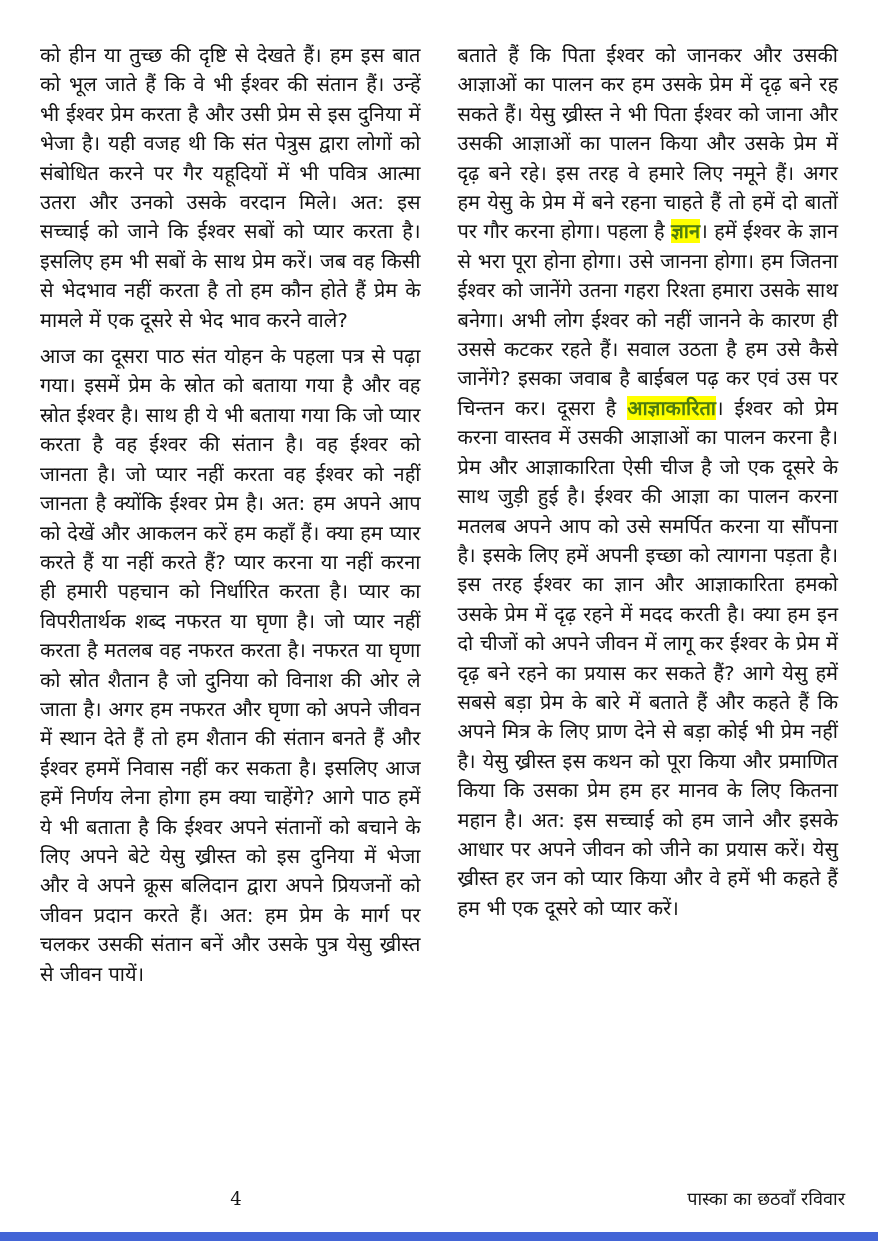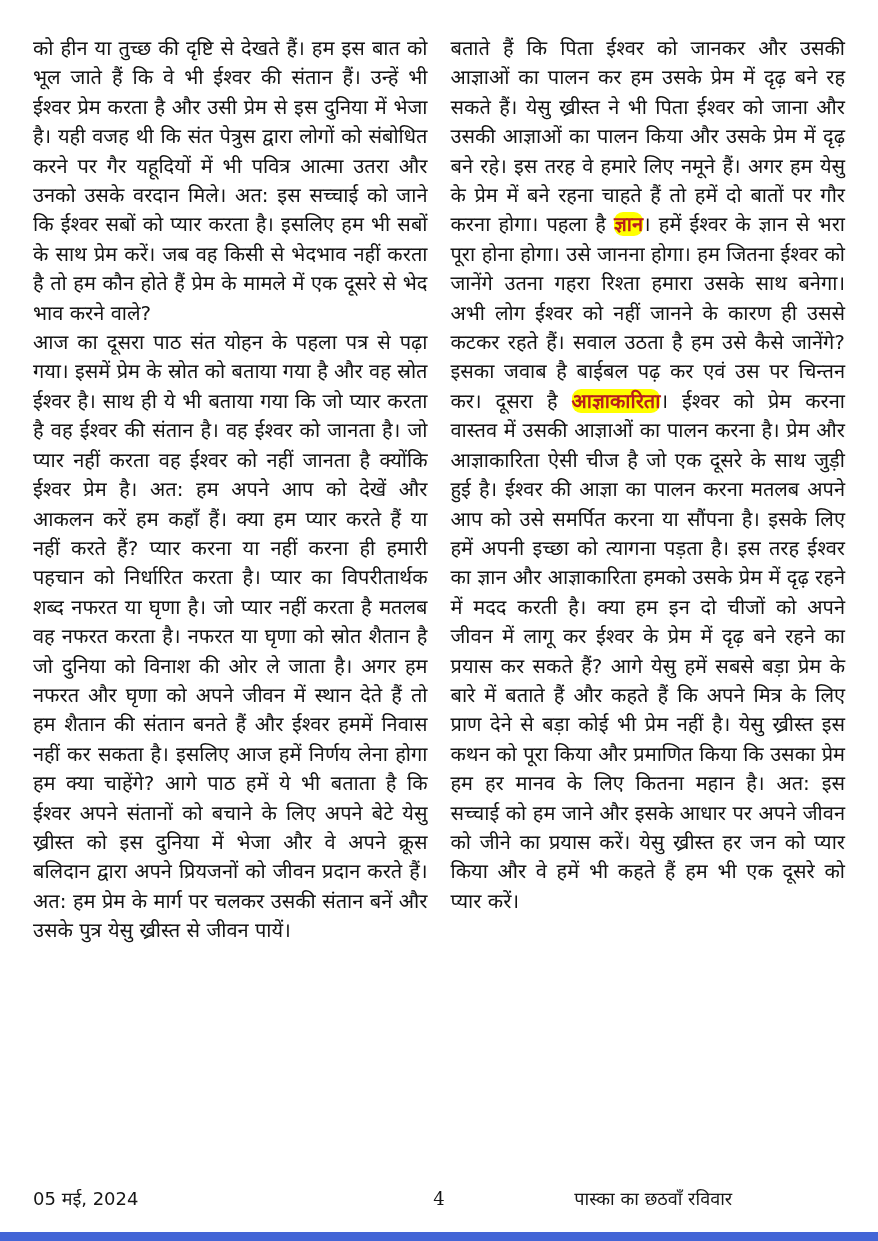--- a/index.html
+++ b/index.html
@@ -18,40 +18,39 @@
     gap: 23px;
     padding: 34px 33px 0 33px;
   }
   .column {
     width: 397px;
     font-size: 20px;
     line-height: 29.4px;
     text-align: justify;
     text-justify: inter-word;
   }
-  .column p { margin: 0; }
+  .column p { margin: 7px; }
   .hl {
     background: #ffff00;
     font-weight: bold;
-    color: #b91c1c;
-    border-radius: 9px;
+    color: #4d7c0f;
   }
   .footer {
     position: absolute;
     left: 33px;
     right: 33px;
     top: 1186px;
     display: flex;
     align-items: baseline;
     font-size: 18px;
     color: #161616;
   }
   .footer .f-left  { flex: 1; text-align: left; }
   .footer .f-mid   { flex: 1; text-align: center; font-family: "DejaVu Serif", serif; }
-  .footer .f-right { flex: 1; }
+  .footer .f-right { flex: 1; text-align: right; }
   .bottom-bar {
     position: absolute;
     left: 0;
     right: 0;
     bottom: 0;
     height: 9px;
     background: #4365d6;
   }
 </style>
 </head>
@@ -66,20 +65,19 @@
       <p>आज का दूसरा पाठ संत योहन के पहला पत्र से पढ़ा गया। इसमें प्रेम के स्रोत को बताया गया है और वह स्रोत ईश्वर है। साथ ही ये भी बताया गया कि जो प्यार करता है वह ईश्वर की संतान है। वह ईश्वर को जानता है। जो प्यार नहीं करता वह ईश्वर को नहीं जानता है क्योंकि ईश्वर प्रेम है। अत: हम अपने आप को देखें और आकलन करें हम कहाँ हैं। क्या हम प्यार करते हैं या नहीं करते हैं? प्यार करना या नहीं करना ही हमारी पहचान को निर्धारित करता है। प्यार का विपरीतार्थक शब्द नफरत या घृणा है। जो प्यार नहीं करता है मतलब वह नफरत करता है। नफरत या घृणा को स्रोत शैतान है जो दुनिया को विनाश की ओर ले जाता है। अगर हम नफरत और घृणा को अपने जीवन में स्थान देते हैं तो हम शैतान की संतान बनते हैं और ईश्वर हममें निवास नहीं कर सकता है। इसलिए आज हमें निर्णय लेना होगा हम क्या चाहेंगे? आगे पाठ हमें ये भी बताता है कि ईश्वर अपने संतानों को बचाने के लिए अपने बेटे येसु ख्रीस्त को इस दुनिया में भेजा और वे अपने क्रूस बलिदान द्वारा अपने प्रियजनों को जीवन प्रदान करते हैं। अत: हम प्रेम के मार्ग पर चलकर उसकी संतान बनें और उसके पुत्र येसु ख्रीस्त से जीवन पायें।</p>
     </div>
 
     <div class="column">
       <p><span>बताते हैं कि पिता ईश्वर को जानकर और उसकी आज्ञाओं का पालन कर हम उसके प्रेम में दृढ़ बने रह सकते हैं। येसु ख्रीस्त ने भी पिता ईश्वर को जाना और उसकी आज्ञाओं का पालन किया और उसके प्रेम में दृढ़ बने रहे। इस तरह वे हमारे लिए नमूने हैं। अगर हम येसु के प्रेम में बने रहना चाहते हैं तो हमें दो बातों पर गौर करना होगा। पहला है </span><mark class="hl">ज्ञान</mark><span>। हमें ईश्वर के ज्ञान से भरा पूरा होना होगा। उसे जानना होगा। हम जितना ईश्वर को जानेंगे उतना गहरा रिश्ता हमारा उसके साथ बनेगा। अभी लोग ईश्वर को नहीं जानने के कारण ही उससे कटकर रहते हैं। सवाल उठता है हम उसे कैसे जानेंगे? इसका जवाब है बाईबल पढ़ कर एवं उस पर चिन्तन कर। दूसरा है </span><mark class="hl">आज्ञाकारिता</mark><span>। ईश्वर को प्रेम करना वास्तव में उसकी आज्ञाओं का पालन करना है। प्रेम और आज्ञाकारिता ऐसी चीज है जो एक दूसरे के साथ जुड़ी हुई है। ईश्वर की आज्ञा का पालन करना मतलब अपने आप को उसे समर्पित करना या सौंपना है। इसके लिए हमें अपनी इच्छा को त्यागना पड़ता है। इस तरह ईश्वर का ज्ञान और आज्ञाकारिता हमको उसके प्रेम में दृढ़ रहने में मदद करती है। क्या हम इन दो चीजों को अपने जीवन में लागू कर ईश्वर के प्रेम में दृढ़ बने रहने का प्रयास कर सकते हैं? आगे येसु हमें सबसे बड़ा प्रेम के बारे में बताते हैं और कहते हैं कि अपने मित्र के लिए प्राण देने से बड़ा कोई भी प्रेम नहीं है। येसु ख्रीस्त इस कथन को पूरा किया और प्रमाणित किया कि उसका प्रेम हम हर मानव के लिए कितना महान है। अत: इस सच्चाई को हम जाने और इसके आधार पर अपने जीवन को जीने का प्रयास करें। येसु ख्रीस्त हर जन को प्यार किया और वे हमें भी कहते हैं हम भी एक दूसरे को प्यार करें।</span></p>
     </div>
 
   </div>
 
   <div class="footer">
-    <span class="f-left">05 मई, 2024</span>
     <span class="f-mid">4</span>
     <span class="f-right">पास्का का छठवाँ रविवार</span>
   </div>
 
   <div class="bottom-bar"></div>
 
 </div>
 
 </body></html>

